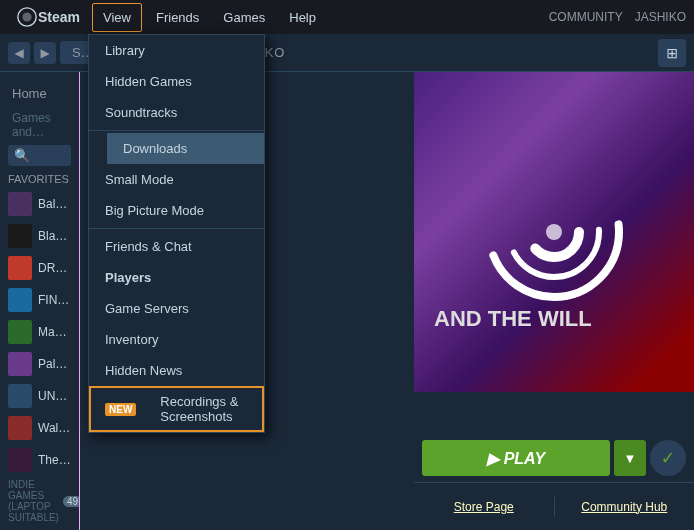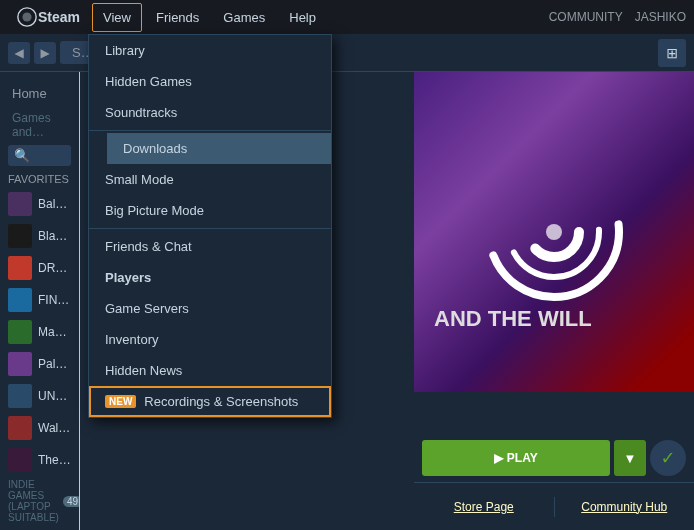--- a/index.html
+++ b/index.html
@@ -231,27 +231,28 @@
       padding: 0 8px;
       gap: 4px;
     }
     .play-btn {
       flex: 1;
       height: 36px;
       background: #5ba32b;
       color: #fff;
       border: none;
       border-radius: 3px;
-      font-size: 12px;
+      font-size: 16px;
       font-weight: bold;
       cursor: pointer;
       display: flex;
       align-items: center;
       justify-content: center;
       gap: 6px;
+      font-style: italic;
     }
     .play-dropdown {
       width: 32px; height: 36px;
       background: #4a8a20;
       border-radius: 3px;
       display: flex; align-items: center; justify-content: center;
       cursor: pointer; color: #fff;
     }
     .play-check {
       width: 32px; height: 36px;
@@ -295,21 +296,21 @@
       left: 0;
       right: 0;
       bottom: 0;
       z-index: 100;
       pointer-events: none;
     }
     .dropdown-menu {
       position: absolute;
       top: 34px;
       left: 88px;
-      width: 244px;
+      width: 177px;
       background: #1b2838;
       border: 1px solid #2a475e;
       box-shadow: 4px 4px 12px rgba(0,0,0,0.7);
       z-index: 200;
       pointer-events: all;
     }
     .dropdown-item {
       padding: 8px 16px;
       cursor: pointer;
       color: #c6d4df;
@@ -336,21 +337,21 @@
       padding: 1px 4px;
       border-radius: 2px;
       margin-right: 2px;
     }
     .new-item-wrapper {
       border: 2px solid #e8932a;
       margin: 0;
       padding: 6px 14px;
       display: flex;
       align-items: center;
-      gap: 6px;
+      gap: 22px;
       cursor: pointer;
       color: #c6d4df;
       font-size: 13px;
     }
 
     
     .av-baldu { background: #4a3060; }
     .av-black { background: #1a1a1a; }
     .av-drag { background: #c0392b; }
     .av-final { background: #1a6aa0; }

